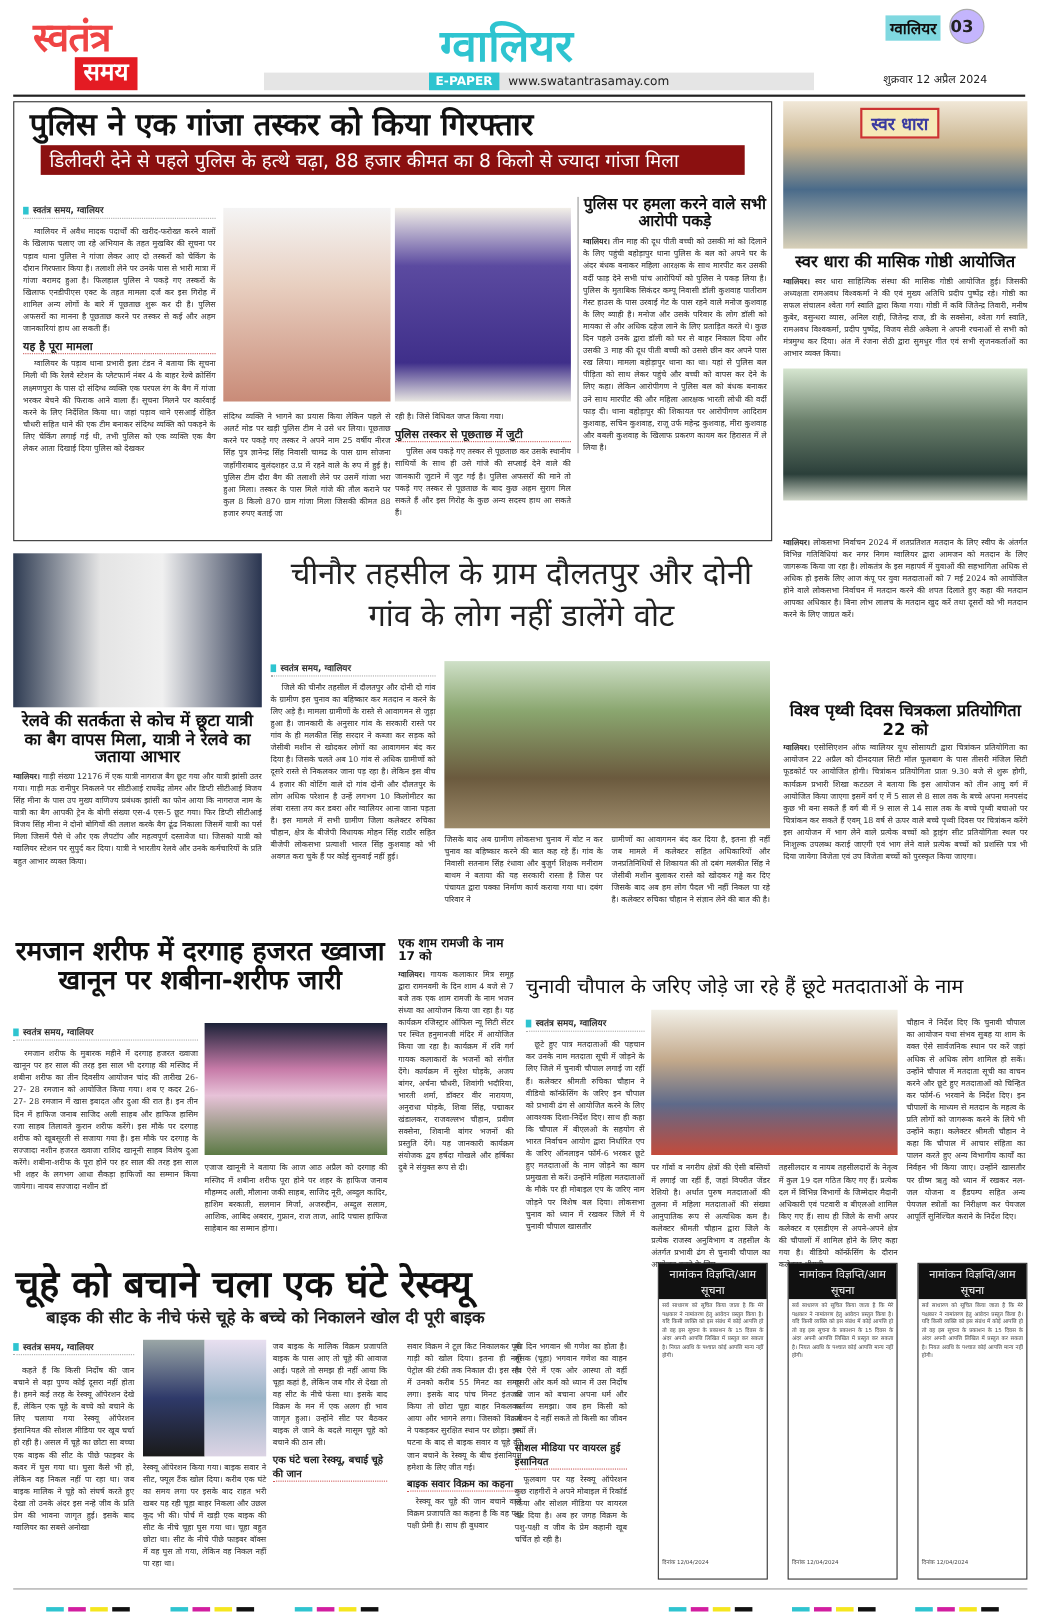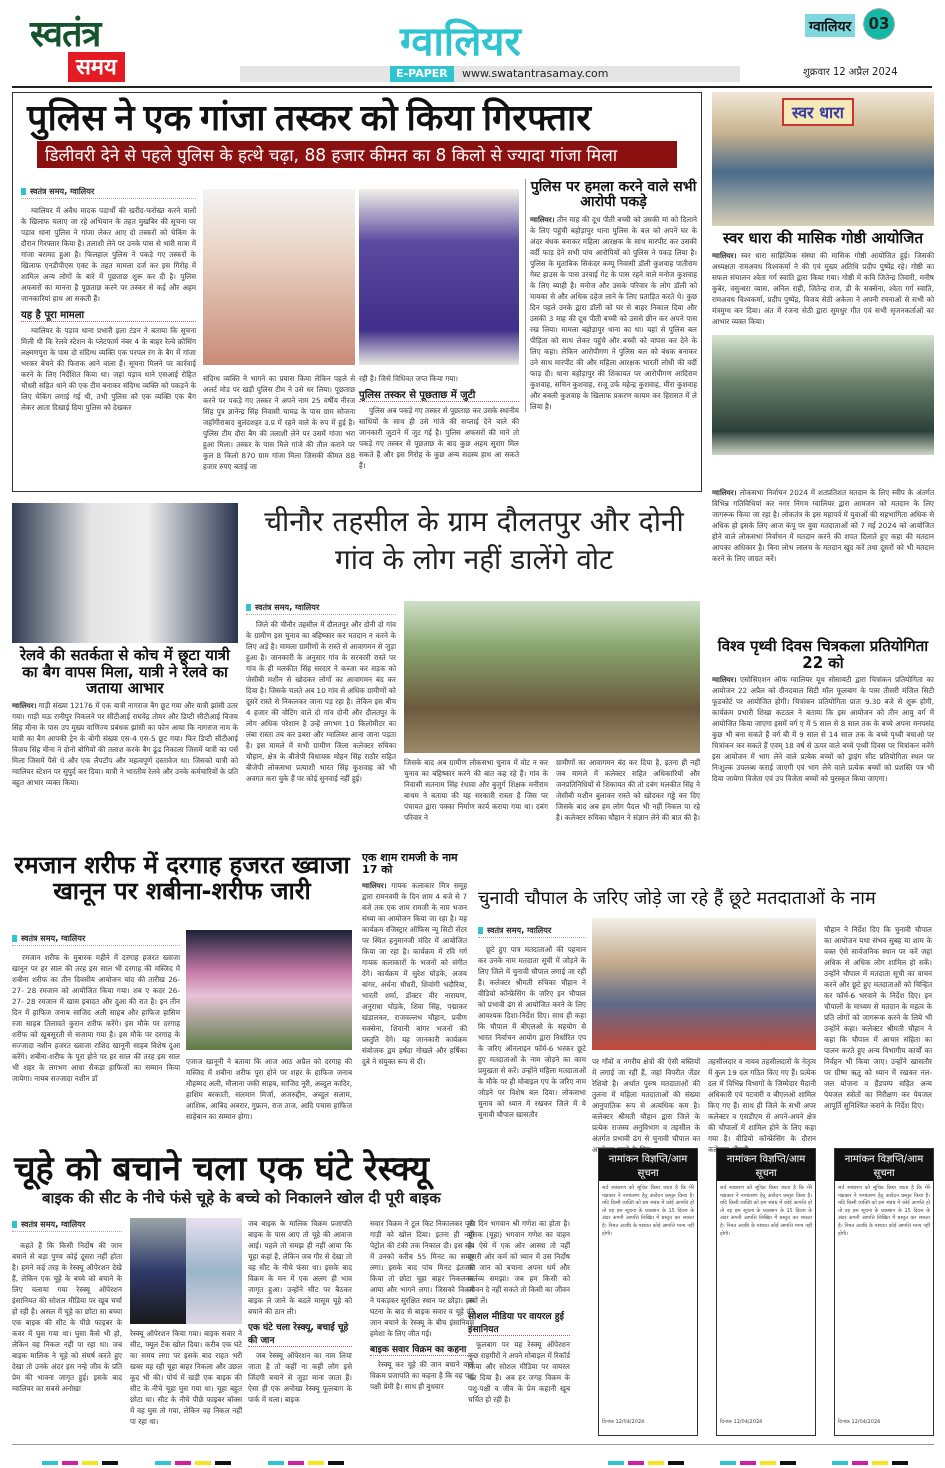--- a/index.html
+++ b/index.html
@@ -1,26 +1,26 @@
 <!DOCTYPE html>
 <html><head>
 <meta charset="utf-8">
 <style>
 *{box-sizing:border-box;margin:0;padding:0}
 body{width:945px;height:1468px;background:#fff;font-family:"DejaVu Sans",sans-serif;color:#222;position:relative;overflow:hidden}
 .abs{position:absolute}
 .masthead{left:0;top:0;width:945px;height:90px}
-.logo-top{left:30px;top:8px;font-family:"DejaVu Serif",serif;font-weight:bold;font-size:36px;color:#14532d;letter-spacing:-1px}
+.logo-top{left:30px;top:8px;font-family:"DejaVu Serif",serif;font-weight:bold;font-size:36px;color:#ef4444;letter-spacing:-1px}
 .logo-bot{left:68px;top:52px;background:#e41b23;color:#fff;font-weight:bold;font-size:22px;padding:0 8px;height:30px;line-height:30px}
 .city{left:400px;top:12px;font-size:40px;color:#2ec4d0;font-weight:bold}
 .epaper-bar{left:240px;top:66px;width:500px;height:16px;background:#e5e5e5}
 .epaper-tag{left:390px;top:66px;background:#2ec4d0;color:#fff;font-size:11px;font-weight:bold;padding:0 6px;height:16px;line-height:16px}
 .epaper-url{left:462px;top:66px;font-size:11px;line-height:16px;color:#222}
 .pg-city{left:805px;top:14px;background:#7fd8e0;font-weight:bold;font-size:14px;padding:2px 4px;color:#111}
-.pg-no{left:863px;top:8px;width:32px;height:32px;border-radius:50%;background:#14b8a6;border:1px solid #aaa;text-align:center;line-height:30px;font-weight:bold;font-size:15px}
+.pg-no{left:863px;top:8px;width:32px;height:32px;border-radius:50%;background:#c4b5fd;border:1px solid #aaa;text-align:left;line-height:30px;font-weight:bold;font-size:15px}
 .pg-date{left:803px;top:64px;font-size:10px}
 .rule{left:12px;top:86px;width:920px;height:2px;background:#222}
 .box{border:1px solid #333}
 .h-big{font-weight:bold;color:#111;line-height:1.1}
 .redbar{background:#8b1010;color:#fff;font-size:17px;padding:2px 8px}
 .byline{font-size:8px;font-weight:bold;color:#333;border-bottom:1px dotted #aaa;padding-bottom:2px}
 .byline:before{content:"";display:inline-block;width:5px;height:7px;background:#2ec4d0;margin-right:4px;vertical-align:middle}
 .txt{font-size:7.2px;line-height:11px;text-align:justify;color:#333}
 .sub{font-size:10px;font-weight:bold;border-bottom:1px dotted #c55;margin:3px 0}
 .photo{overflow:hidden}
@@ -48,21 +48,21 @@
   <div class="abs epaper-bar"></div>
   <div class="abs epaper-tag">E-PAPER</div>
   <div class="abs epaper-url">www.swatantrasamay.com</div>
   <div class="abs pg-city">ग्वालियर</div>
   <div class="abs pg-no">03</div>
   <div class="abs pg-date">शुक्रवार 12 अप्रैल 2024</div>
   <div class="abs rule"></div>
 </div>
 
 <div class="abs box" style="left:12px;top:92px;width:690px;height:400px;">
-  <div class="h-big" style="font-size:36px;padding:6px 14px 2px;font-family:Liberation Serif, serif;">पुलिस ने एक गांजा तस्कर को किया गिरफ्तार</div>
+  <div class="h-big" style="font-size:28px;padding:6px 14px 2px;">पुलिस ने एक गांजा तस्कर को किया गिरफ्तार</div>
   <div class="redbar" style="margin:0 24px;">डिलीवरी देने से पहले पुलिस के हत्थे चढ़ा, 88 हजार कीमत का 8 किलो से ज्यादा गांजा मिला</div>
   <div class="abs" style="left:8px;top:92px;width:175px;">
     <div class="byline">स्वतंत्र समय, ग्वालियर</div>
     <div class="txt" style="margin-top:6px;text-indent:10px">ग्वालियर में अवैध मादक पदार्थों की खरीद-फरोख्त करने वालों के खिलाफ चलाए जा रहे अभियान के तहत मुखबिर की सूचना पर पड़ाव थाना पुलिस ने गांजा लेकर आए दो तस्करों को चेकिंग के दौरान गिरफ्तार किया है। तलाशी लेने पर उनके पास से भारी मात्रा में गांजा बरामद हुआ है। फिलहाल पुलिस ने पकड़े गए तस्करों के खिलाफ एनडीपीएस एक्ट के तहत मामला दर्ज कर इस गिरोह में शामिल अन्य लोगों के बारे में पूछताछ शुरू कर दी है। पुलिस अफसरों का मानना है पूछताछ करने पर तस्कर से कई और अहम जानकारियां हाथ आ सकती हैं।</div>
     <div class="sub">यह है पूरा मामला</div>
     <div class="txt" style="text-indent:10px">ग्वालियर के पड़ाव थाना प्रभारी इला टंडन ने बताया कि सूचना मिली थी कि रेलवे स्टेशन के प्लेटफार्म नंबर 4 के बाहर रेल्वे क्रोसिंग लक्ष्मणपुरा के पास दो संदिग्ध व्यक्ति एक परपल रंग के बैग में गांजा भरकर बेचने की फिराक आने वाला हैं। सूचना मिलने पर कार्रवाई करने के लिए निर्देशित किया था। जहां पड़ाव थाने एसआई रोहित चौधरी सहित थाने की एक टीम बनाकर संदिग्ध व्यक्ति को पकड़ने के लिए चेकिंग लगाई गई थी, तभी पुलिस को एक व्यक्ति एक बैग लेकर आता दिखाई दिया पुलिस को देखकर</div>
   </div>
   <div class="abs photo ph-man" style="left:190px;top:96px;width:152px;height:176px;"></div>
   <div class="abs photo ph-bag" style="left:346px;top:96px;width:160px;height:176px;"></div>
   <div class="abs txt" style="left:190px;top:280px;width:152px;">संदिग्ध व्यक्ति ने भागने का प्रयास किया लेकिन पहले से अलर्ट मोड पर खड़ी पुलिस टीम ने उसे धर लिया। पूछताछ करने पर पकड़े गए तस्कर ने अपने नाम 25 वर्षीय नीरज सिंह पुत्र ज्ञानेन्द्र सिंह निवासी चामढ के पास ग्राम सोजना जहाँगीराबाद बुलंदशहर उ.प्र में रहने वाले के रुप में हुई है। पुलिस टीम दौरा बैग की तलाशी लेने पर उसमें गांजा भरा हुआ मिला। तस्कर के पास मिले गांजे की तौल कराने पर कुल 8 किलो 870 ग्राम गांजा मिला जिसकी कीमत 88 हजार रुपए बताई जा</div>
@@ -148,21 +148,20 @@
   <div class="abs" style="left:118px;top:68px;width:112px;">
     <div style="display:flex;height:106px">
       <div class="photo ph-bike" style="width:56px"></div>
       <div class="photo ph-mouse" style="width:56px"></div>
     </div>
     <div class="txt" style="margin-top:4px">रेस्क्यू ऑपेरशन किया गया। बाइक सवार ने सीट, फ्यूल टैंक खोल दिया। करीब एक घंटे का समय लगा पर इसके बाद राहत भरी खबर यह रही चूहा बाहर निकला और उछल कूद भी की। पोर्च में खड़ी एक बाइक की सीट के नीचे चूहा घुस गया था। चूहा बहुत छोटा था। सीट के नीचे पीछे फाइबर बॉक्स में वह घुस तो गया, लेकिन वह निकल नहीं पा रहा था।</div>
   </div>
   <div class="abs" style="left:236px;top:68px;width:104px;">
     <div class="txt">जब बाइक के मालिक विक्रम प्रजापति बाइक के पास आए तो चूहे की आवाज आई। पहले तो समझ ही नहीं आया कि चूहा कहां है, लेकिन जब गौर से देखा तो वह सीट के नीचे फंसा था। इसके बाद विक्रम के मन में एक अलग ही भाव जागृत हुआ। उन्होंने सीट पर बैठकर बाइक ले जाने के बदले मासूम चूहे को बचाने की ठान ली।</div>
     <div class="sub" style="font-size:9px">एक घंटे चला रेस्क्यू, बचाई चूहे की जान</div>
-    <div class="txt" style="text-indent:8px">जब रेस्क्यू ऑपेरशन का नाम लिया जाता है तो कहीं ना कहीं लोग इसे जिंदगी बचाने से जुड़ा माना जाता हैं। ऐसा ही एक अनोखा रेस्क्यू फूलबाग के पार्क में चला। बाइक</div>
   </div>
   <div class="abs" style="left:346px;top:68px;width:104px;margin-left:12px;">
     <div class="txt">सवार विक्रम ने टूल किट निकालकर पूरी गाड़ी को खोल दिया। इतना ही नहीं पेट्रोल की टंकी तक निकाल दी। इस सब में उनको करीब 55 मिनट का समय लगा। इसके बाद पांच मिनट इंतजार किया तो छोटा चूहा बाहर निकलकर आया और भागने लगा। जिसको विक्रम ने पकड़कर सुरक्षित स्थान पर छोड़ा। इस घटना के बाद से बाइक सवार व चूहे की जान बचाने के रेस्क्यू के बीच इंसानियम हमेशा के लिए जीत गई।</div>
     <div class="sub" style="font-size:9px">बाइक सवार विक्रम का कहना</div>
     <div class="txt" style="text-indent:8px">रेस्क्यू कर चूहे की जान बचाने वाले विक्रम प्रजापति का कहना है कि वह पशु पक्षी प्रेमी है। साथ ही बुधवार</div>
   </div>
   <div class="abs" style="left:456px;top:68px;width:102px;">
     <div class="txt">का दिन भगवान श्री गणेश का होता है। मूसक (चूहा) भगवान गणेश का वाहन है। ऐसे में एक ओर आस्था तो वहीं दूसरी ओर कर्म को ध्यान में उस निर्दोष की जान को बचाना अपना धर्म और कर्तव्य समझा। जब हम किसी को जीवन दे नहीं सकते तो किसी का जीवन क्यों लें।</div>
     <div class="sub" style="font-size:9px">सोशल मीडिया पर वायरल हुई इंसानियत</div>
     <div class="txt" style="text-indent:8px">फूलबाग पर यह रेस्क्यू ऑपेरशन कुछ राहगीरों ने अपने मोबाइल में रिकॉर्ड किया और सोशल मीडिया पर वायरल कर दिया है। अब हर जगह विक्रम के पशु-पक्षी व जीव के प्रेम कहानी खूब चर्चित हो रही है।</div>

